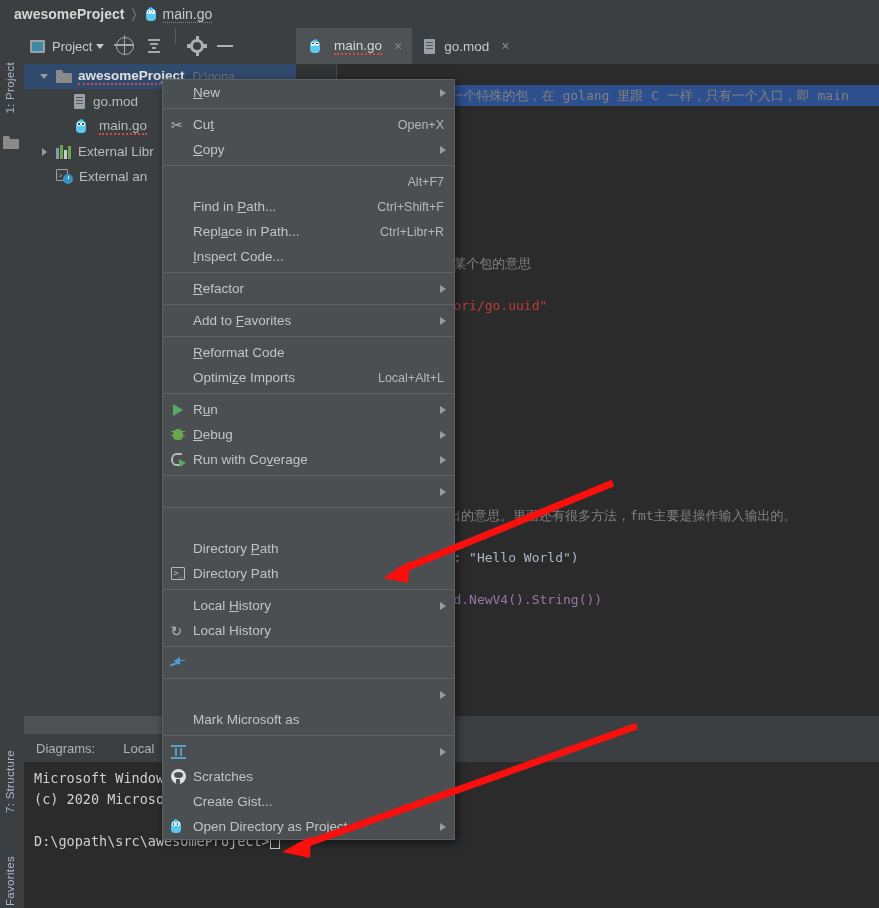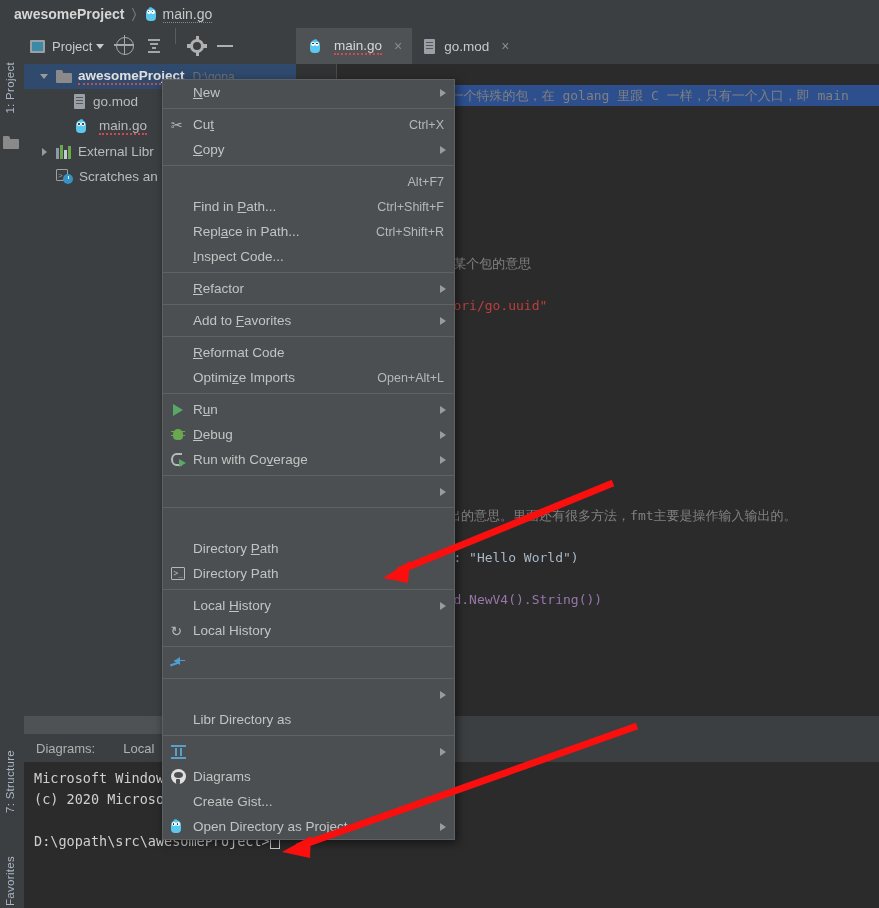--- a/index.html
+++ b/index.html
@@ -275,21 +275,21 @@
       <s style="left:12px;height:13px;background:#6aa84f"></s>
     </span>
     <span class="tree-label">External Libr</span>
   </div>
   <div class="tree-row" style="padding-left:32px">
     <span class="scratch-ico">
       <span class="sq"></span>
         <span class="ar">&gt;_</span>
         <span class="clk"></span>
     </span>
-    <span class="tree-label">Scratches an</span>
+    <span class="tree-label">External an</span>
   </div>
 </div>
 
 <div class="abs" id="editor-tabs">
   <div class="etab active">
     <span class="go-gopher">
         <i class="ear"></i>
         <i class="body"></i>
         <i class="eyeL"></i>
         <i class="eyeR"></i>
@@ -353,42 +353,42 @@
       <span class="lab"><span class="u">N</span>ew</span>
       <span class="arw"></span>
     </div>
   <div class="msep"></div>
 
   <div class="mi">
       <span class="ic">
         <span class="ic-cut">✂</span>
       </span>
       <span class="lab">Cu<span class="u">t</span></span>
-      <span class="sc">Ctrl+X</span>
+      <span class="sc">Open+X</span>
     </div>
   <div class="mi">
       <span class="ic"></span>
       <span class="lab"><span class="u">C</span>opy</span>
       <span class="arw"></span>
     </div>
   <div class="msep"></div>
 
   <div class="mi">
       <span class="ic"></span>
       <span class="sc">Alt+F7</span>
     </div>
   <div class="mi">
       <span class="ic"></span>
       <span class="lab">Find in <span class="u">P</span>ath...</span>
       <span class="sc">Ctrl+Shift+F</span>
     </div>
   <div class="mi">
       <span class="ic"></span>
       <span class="lab">Repl<span class="u">a</span>ce in Path...</span>
-      <span class="sc">Ctrl+Shift+R</span>
+      <span class="sc">Ctrl+Libr+R</span>
     </div>
   <div class="mi">
       <span class="ic"></span>
       <span class="lab"><span class="u">I</span>nspect Code...</span>
     </div>
   <div class="msep"></div>
 
   <div class="mi">
       <span class="ic"></span>
       <span class="lab"><span class="u">R</span>efactor</span>
@@ -404,21 +404,21 @@
   <div class="msep"></div>
 
   <div class="mi">
       <span class="ic"></span>
       <span class="lab"><span class="u">R</span>eformat Code</span>
       <span class="sc"></span>
     </div>
   <div class="mi">
       <span class="ic"></span>
       <span class="lab">Optimi<span class="u">z</span>e Imports</span>
-      <span class="sc">Open+Alt+L</span>
+      <span class="sc">Local+Alt+L</span>
     </div>
   <div class="msep"></div>
 
   <div class="mi">
       <span class="ic">
         <span class="ic-run"></span>
       </span>
       <span class="lab">R<span class="u">u</span>n</span>
       <span class="arw"></span>
     </div>
@@ -497,41 +497,41 @@
     </div>
   <div class="msep"></div>
 
   <div class="mi">
       <span class="ic"></span>
       <span class="lab"></span>
       <span class="arw"></span>
     </div>
   <div class="mi">
       <span class="ic"></span>
-      <span class="lab">Libr Directory as</span>
+      <span class="lab">Mark Microsoft as</span>
     </div>
   <div class="msep"></div>
 
   <div class="mi">
       <span class="ic">
         <span class="ic-diag">
           <span class="bar t"></span>
           <span class="v1"></span>
           <span class="v2"></span>
           <span class="bar b"></span>
         </span>
       </span>
       <span class="lab"></span>
       <span class="arw"></span>
     </div>
   <div class="mi">
       <span class="ic">
         <span class="ic-gist"></span>
       </span>
-      <span class="lab">Diagrams</span>
+      <span class="lab">Scratches</span>
     </div>
   <div class="mi">
       <span class="ic"></span>
       <span class="lab">Create Gist...</span>
     </div>
   <div class="mi">
       <span class="ic">
         <span class="go-gopher">
           <i class="ear"></i>
           <i class="body"></i>

